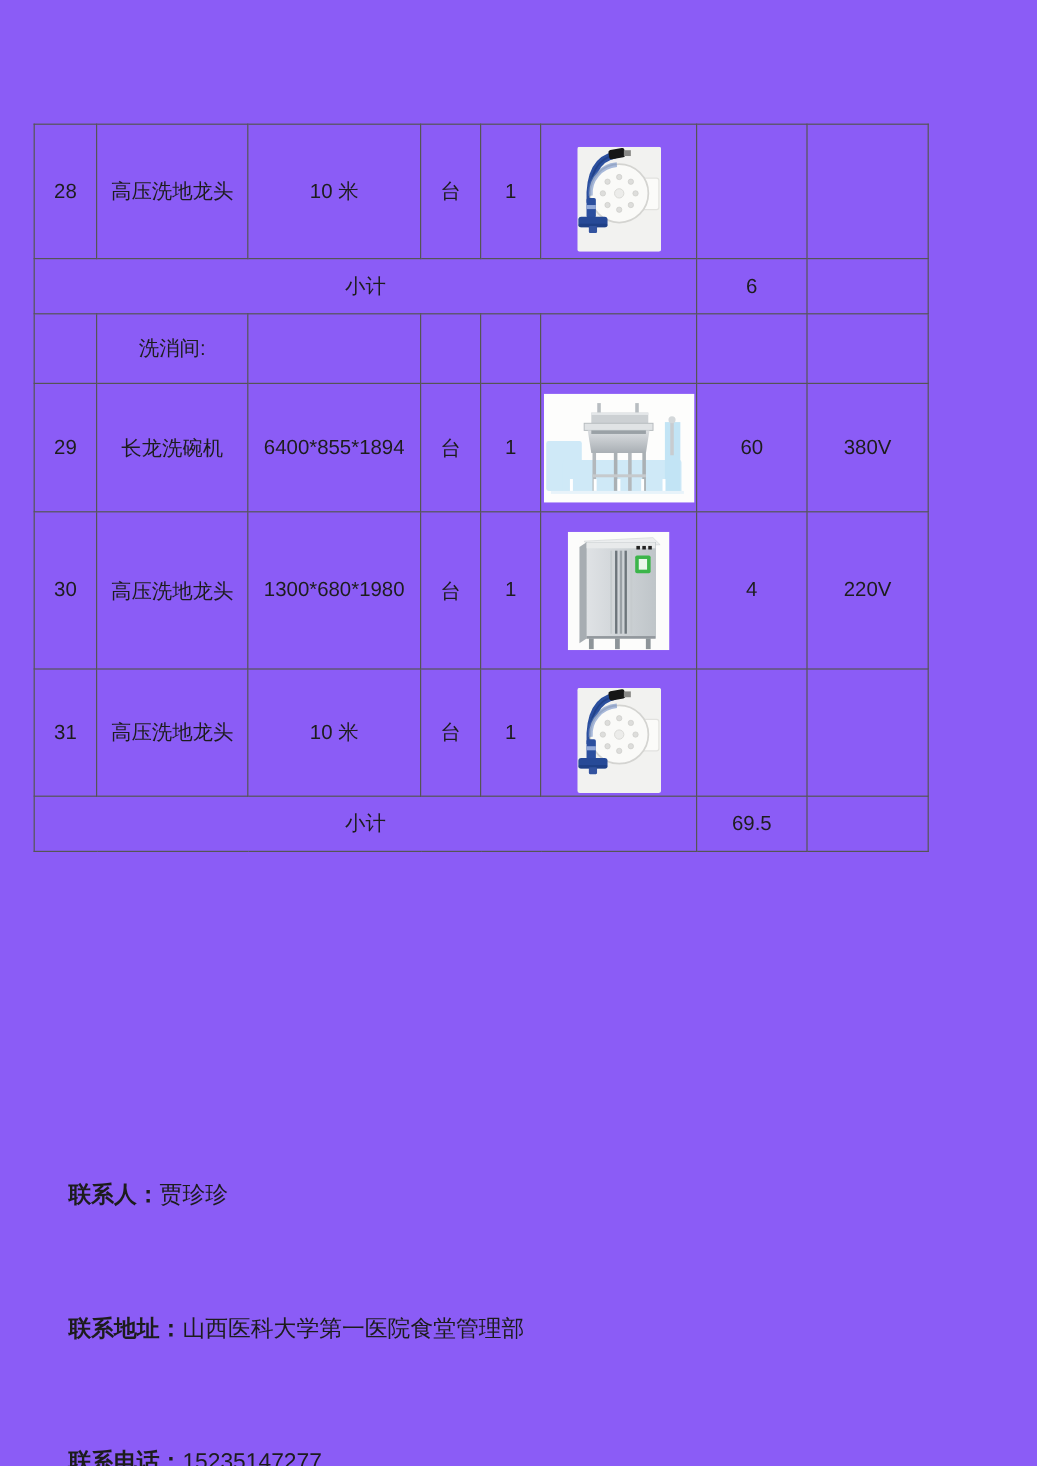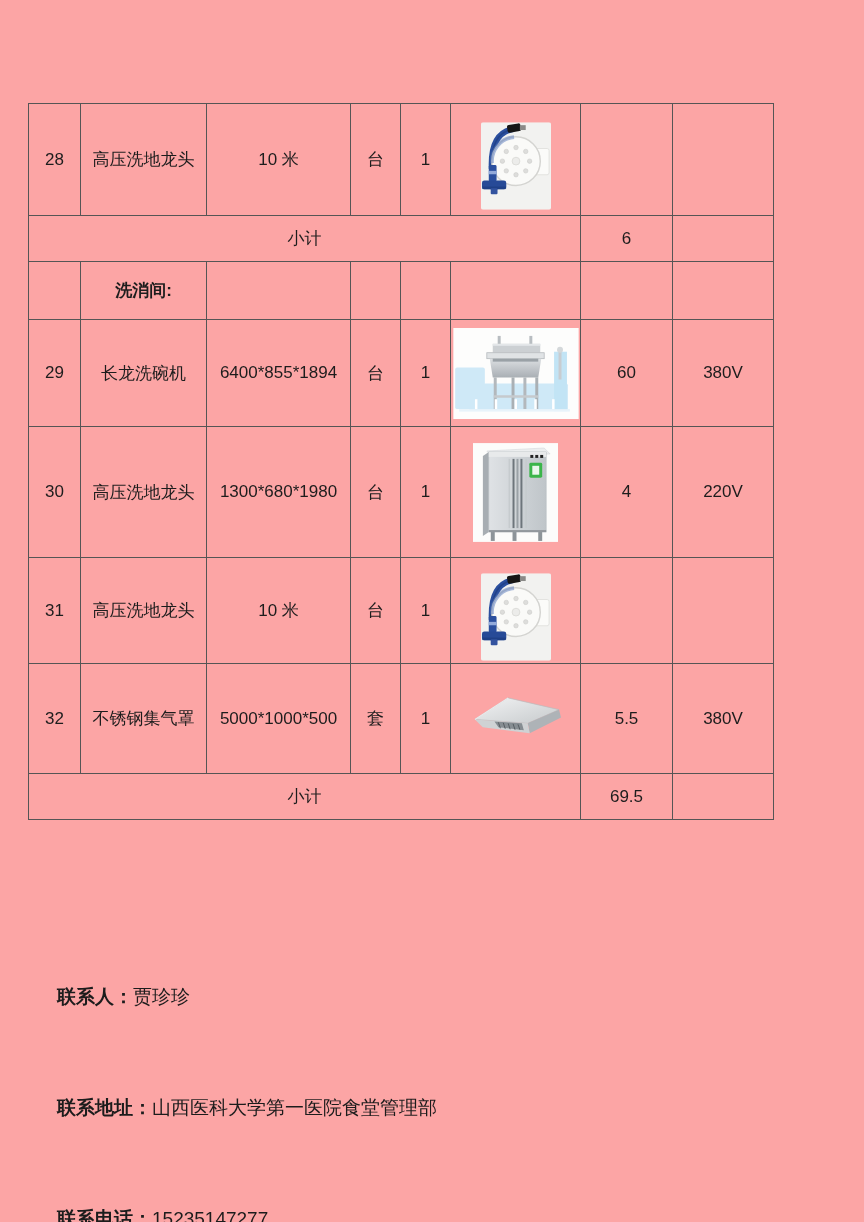--- a/index.html
+++ b/index.html
@@ -1,17 +1,17 @@
 <!DOCTYPE html>
 <html><head>
 <meta charset="utf-8">
 <style>
   html,body { margin:0; padding:0; background:#ffffff; }
   .page {
-    position:relative; width:864px; height:1222px; background:#fca5a5;
+    position:relative; width:864px; height:1222px; background:#8b5cf6;
     font-family:"Liberation Sans", sans-serif; color:#1c1c1c; overflow:hidden;
   }
 
   
   table.equip {
     position:absolute; left:28px; top:103px; width:745px;
     border-collapse:collapse; table-layout:fixed;
   }
   table.equip td {
     border:1px solid #555555; padding:0; text-align:center; vertical-align:middle;
@@ -20,21 +20,21 @@
   .rh-item1 { height:112px; }
   .rh-sub1  { height:46px;  }
   .rh-sect  { height:58px;  }
   .rh-item2 { height:107px;margin-left:39px; }
   .rh-item3 { height:131px; }
   .rh-item4 { height:106px;padding-left:19px; }
   .rh-item5 { height:110px; }
   .rh-sub2  { height:46px;  }
   .rh-tot   { height:46px;  }
 
-  td.bold-cell { font-weight:bold; }
+  td.bold-cell { font-weight:normal; }
   td.merged-label { padding-right:130px; } 
   td.thick-bottom { border-bottom:3px solid #0d0d0d; }
 
   .img-cell { text-align:center; }
   .img-wrap { display:flex; align-items:center; justify-content:center; width:100%; height:100%; }
   .img-wrap.nudge-down { padding-top:12px; box-sizing:border-box; }
   .img-wrap.hood-pos { align-items:flex-end; padding-bottom:4px; box-sizing:border-box; }
 
   
   .contact { position:absolute; left:57px; top:904px; font-size:19px; line-height:37px; white-space:pre; }
@@ -248,36 +248,20 @@
         <div class="img-wrap nudge-down">
           <svg width="70" height="88" viewBox="0 0 72 90">
                 <use href="#sym-hose-reel"></use>
               </svg>
         </div>
       </td>
       <td></td>
       <td></td>
     </tr>
 
-    <tr class="rh-item5">
-      <td>32</td>
-      <td>不锈钢集气罩</td>
-      <td>5000*1000*500</td>
-      <td>套</td>
-      <td>1</td>
-      <td class="img-cell">
-        <div class="img-wrap hood-pos">
-          <svg width="90" height="47" viewBox="0 0 92 48">
-                <use href="#sym-hood"></use>
-              </svg>
-        </div>
-      </td>
-      <td>5.5</td>
-      <td>380V</td>
-    </tr>
 
     <tr class="rh-sub2">
       <td colspan="6" class="merged-label">小计</td>
       <td>69.5</td>
       <td></td>
     </tr>
 
   </tbody>
     </table>
 

